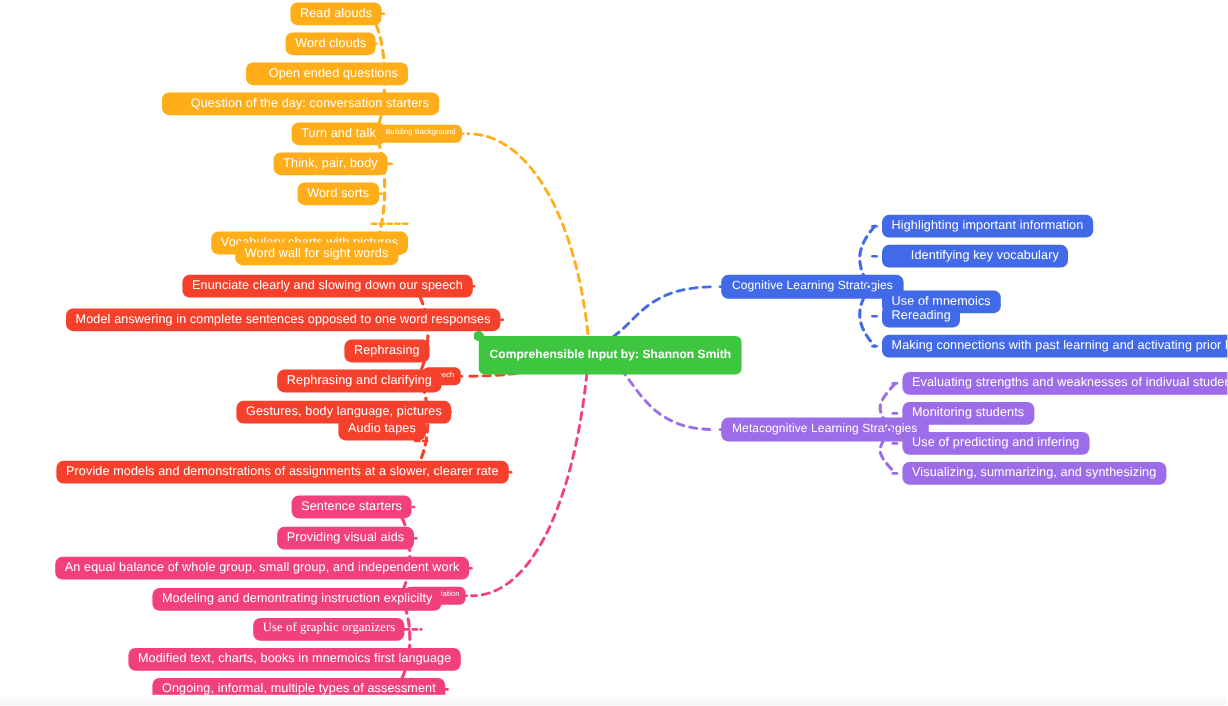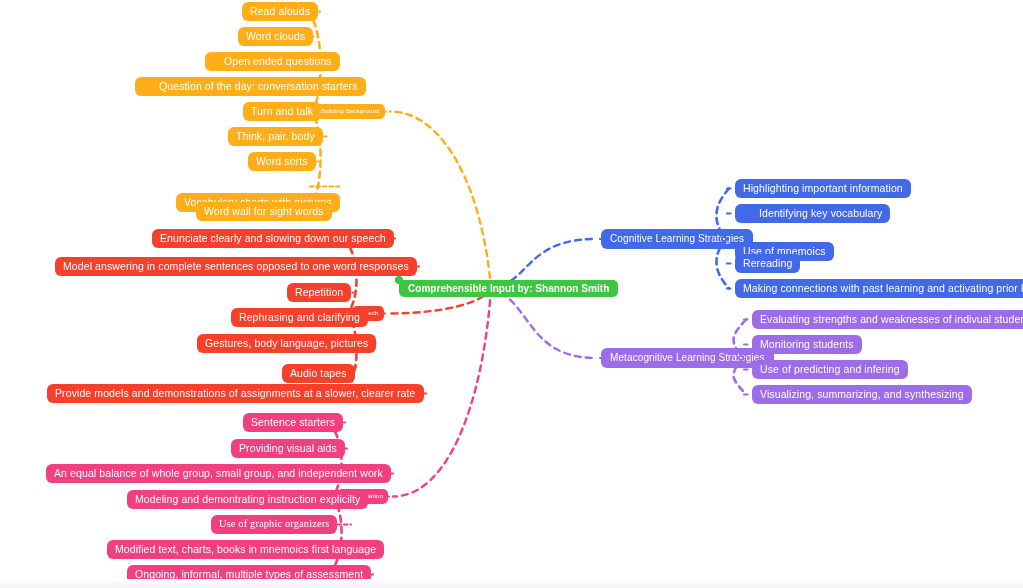--- a/index.html
+++ b/index.html
@@ -59,21 +59,21 @@
     justify-content: center;
   }
   .branch.big {
     height: 20px;
     border-radius: 6px;
     font-size: 10px;
     padding: 0 9px;
   }
   
   .root {
-    height: 17px;
+    height: 32px;
     font-size: 10px;
     font-weight: bold;
     padding: 0 9px;
     border-radius: 5px;
     background: #3ec641;
     justify-content: center;
     letter-spacing: 0.05px;
   }
   .root-wrap {
     position: absolute;
@@ -175,24 +175,24 @@
       <div class="node leaf" style="left: 135px; top: 77px; background: rgb(255, 174, 26); padding-left: 24px;">Question of the day: conversation starters</div>
       <div class="node leaf" style="left: 243px; top: 102px; background: rgb(255, 174, 26);">Turn and talk</div>
       <div class="node leaf" style="left: 228px; top: 127px; background: rgb(255, 174, 26);">Think, pair, body</div>
       <div class="node leaf" style="left: 248px; top: 152px; background: rgb(255, 174, 26);">Word sorts</div>
       <div class="node leaf" style="left: 176px; top: 193px; background: rgb(255, 174, 26);">Vocabulary charts with pictures</div>
       <div class="node leaf" style="left: 196px; top: 202px; background: rgb(255, 174, 26);">Word wall for sight words</div>
       <div class="node branch" style="left: 352px; top: 306px; background: rgb(245, 64, 44);">Speech</div>
       <div class="hub" style="left: 345px; top: 310.5px; border: 2px solid rgb(245, 64, 44);"></div>
       <div class="node leaf" style="left: 152px; top: 229px; background: rgb(245, 64, 44);">Enunciate clearly and slowing down our speech</div>
       <div class="node leaf" style="left: 55px; top: 257px; background: rgb(245, 64, 44);">Model answering in complete sentences opposed to one word responses</div>
-      <div class="node leaf" style="left: 287px; top: 283px; background: rgb(245, 64, 44);">Repetition</div>
+      <div class="node leaf" style="left: 287px; top: 283px; background: rgb(245, 64, 44);">Rephrasing</div>
       <div class="node leaf" style="left: 231px; top: 308px; background: rgb(245, 64, 44);">Rephrasing and clarifying</div>
       <div class="node leaf" style="left: 197px; top: 334px; background: rgb(245, 64, 44);">Gestures, body language, pictures</div>
-      <div class="node leaf" style="left: 282px; top: 364px; background: rgb(245, 64, 44);">Audio tapes</div>
+      <div class="node leaf" style="left: 282px; top: 348px; background: rgb(245, 64, 44);">Audio tapes</div>
       <div class="node leaf" style="left: 47px; top: 384px; background: rgb(245, 64, 44);">Provide models and demonstrations of assignments at a slower, clearer rate</div>
       <div class="node branch" style="left: 337px; top: 489px; background: rgb(242, 64, 127);">Differenciation</div>
       <div class="hub" style="left: 330px; top: 493.5px; border: 2px solid rgb(242, 64, 127);"></div>
       <div class="node leaf" style="left: 243px; top: 413px; background: rgb(242, 64, 127);">Sentence starters</div>
       <div class="node leaf" style="left: 231px; top: 439px; background: rgb(242, 64, 127);">Providing visual aids</div>
       <div class="node leaf" style="left: 46px; top: 464px; background: rgb(242, 64, 127);">An equal balance of whole group, small group, and independent work</div>
       <div class="node leaf" style="left: 127px; top: 490px; background: rgb(242, 64, 127);">Modeling and demontrating instruction explicilty</div>
       <div class="node leaf" style="left: 211px; top: 515px; background: rgb(242, 64, 127); font-family: Liberation Serif, serif;">Use of graphic organizers</div>
       <div class="node leaf" style="left: 107px; top: 540px; background: rgb(242, 64, 127);">Modified text, charts, books in mnemoics first language</div>
       <div class="node leaf" style="left: 127px; top: 565px; background: rgb(242, 64, 127);">Ongoing, informal, multiple types of assessment</div>

